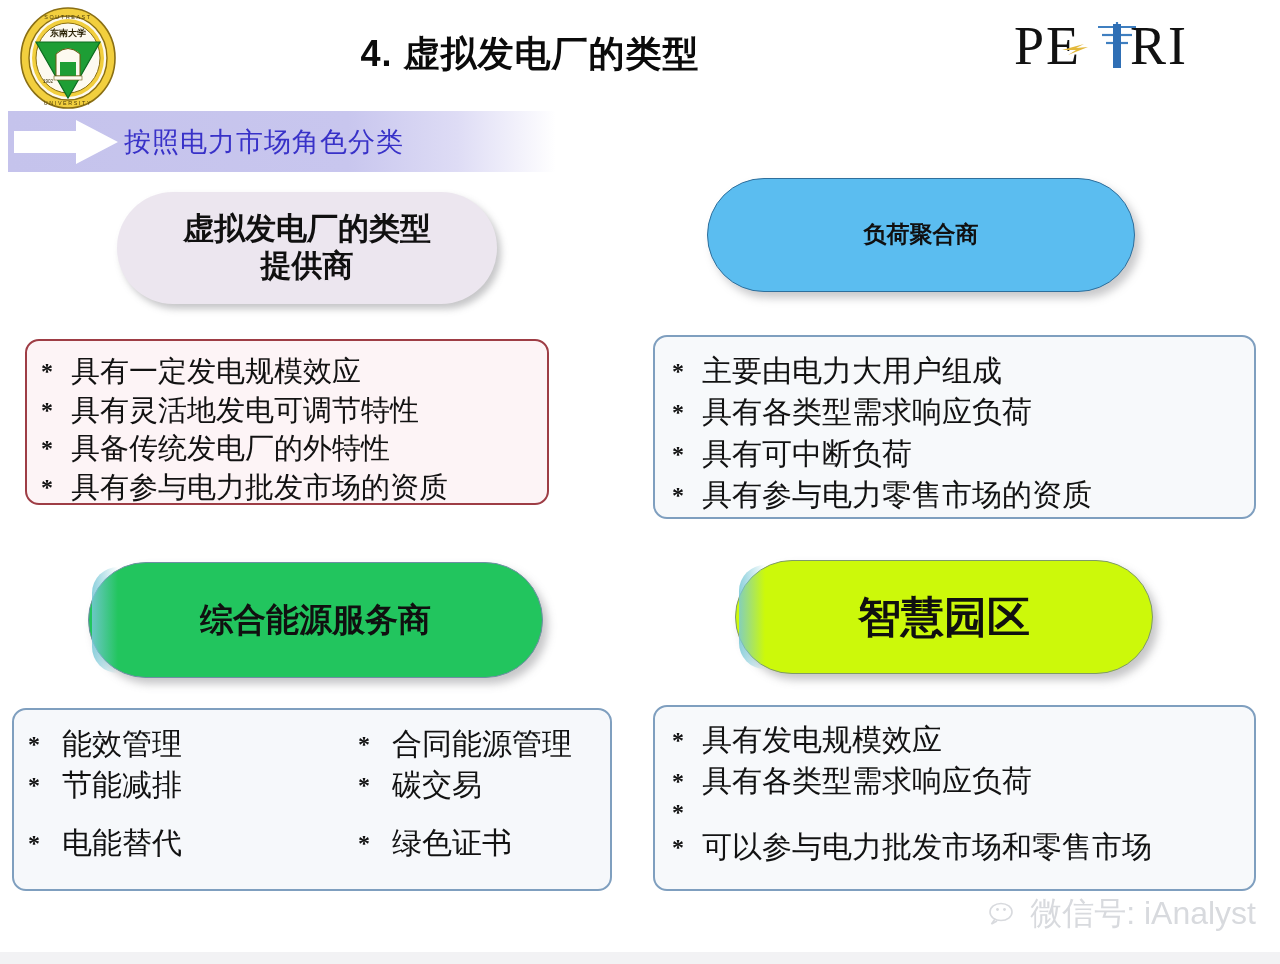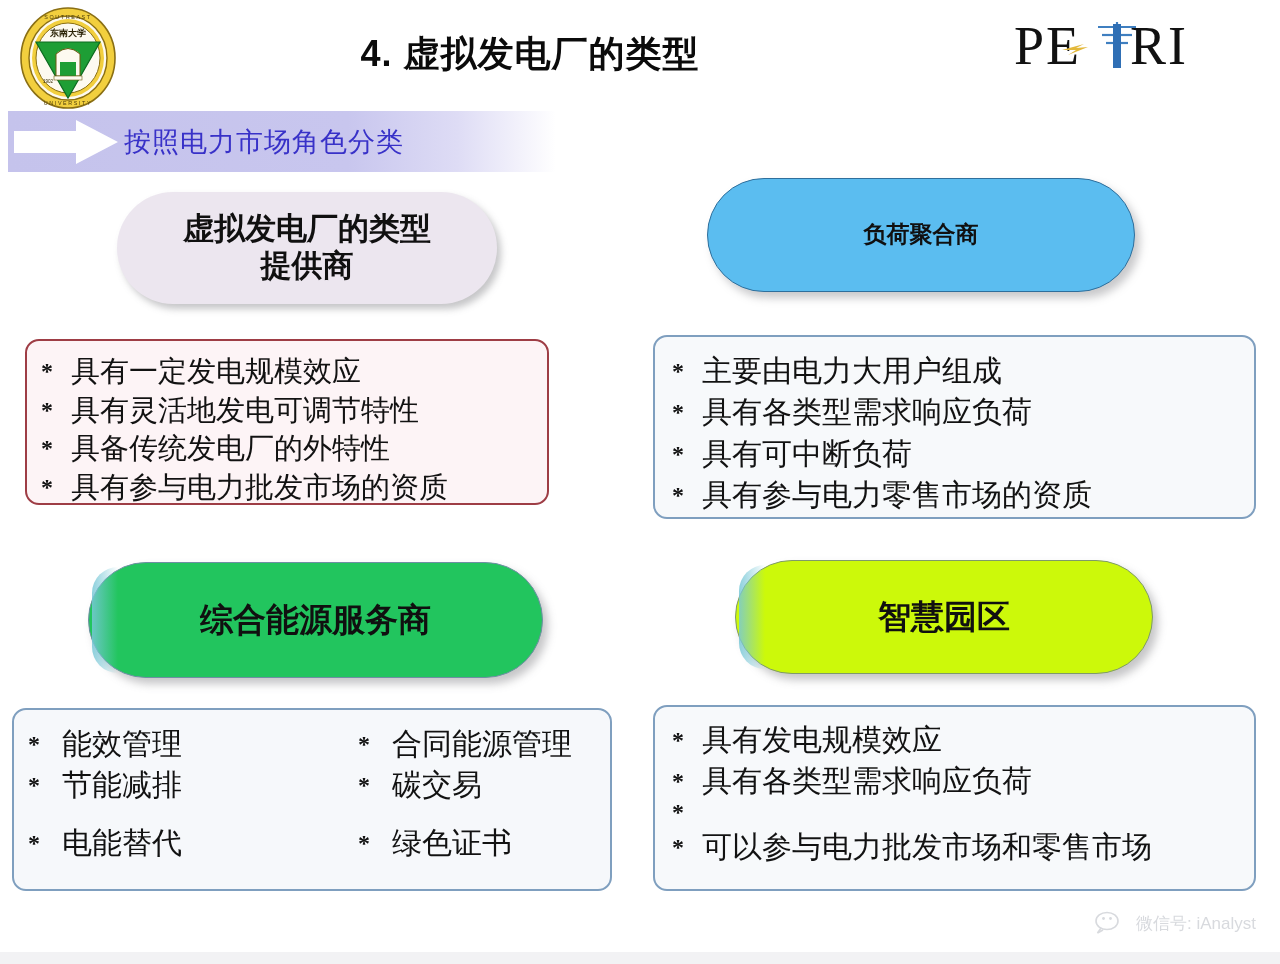--- a/index.html
+++ b/index.html
@@ -108,21 +108,21 @@
     background: #22c55e;
     border: 1px solid #6f8fa4;
     font-size: 33px;
     box-shadow: 5px 6px 8px rgba(120,120,125,0.42);
   }
   #pill-park {
     left: 735px; top: 560px; width: 418px; height: 114px;
     border-radius: 57px;
     background: #ccf90a;
     border: 1px solid #7f9a6a;
-    font-size: 33px;
+    font-size: 43px;
     box-shadow: 5px 6px 8px rgba(120,120,125,0.42);
   }
   
   #pill-energy::before, #pill-park::before {
     content: "";
     position: absolute;
     left: 3px; top: 4px; bottom: 4px; width: 26px;
     border-radius: 58px 0 0 58px;
     background: linear-gradient(to right, rgba(120,200,215,0.85), rgba(255,255,255,0));
     z-index: 1;
@@ -192,21 +192,21 @@
 
   
   #watermark {
     position: absolute;
     right: 24px;
     bottom: 28px;
     display: flex;
     align-items: center;
     gap: 8px;
     color: #d8dade;
-    font-size: 17px;
+    font-size: 32px;
     white-space: nowrap;
     font-family: "Liberation Sans", "DejaVu Sans", sans-serif;
   }
   #watermark svg { display: block; }
 
   
   #bottom-strip {
     position: absolute;
     left: 0; bottom: 0; width: 1280px; height: 12px;
     background: #f2f2f4;

